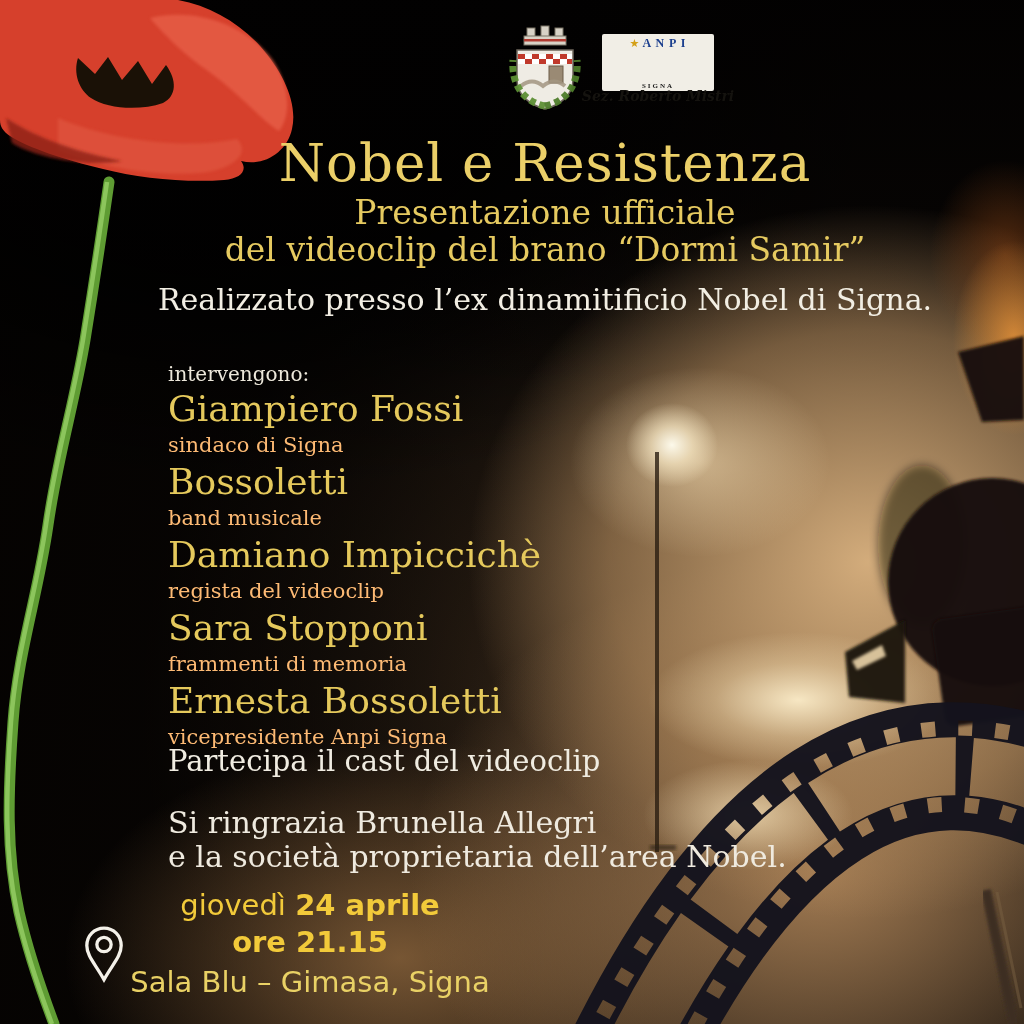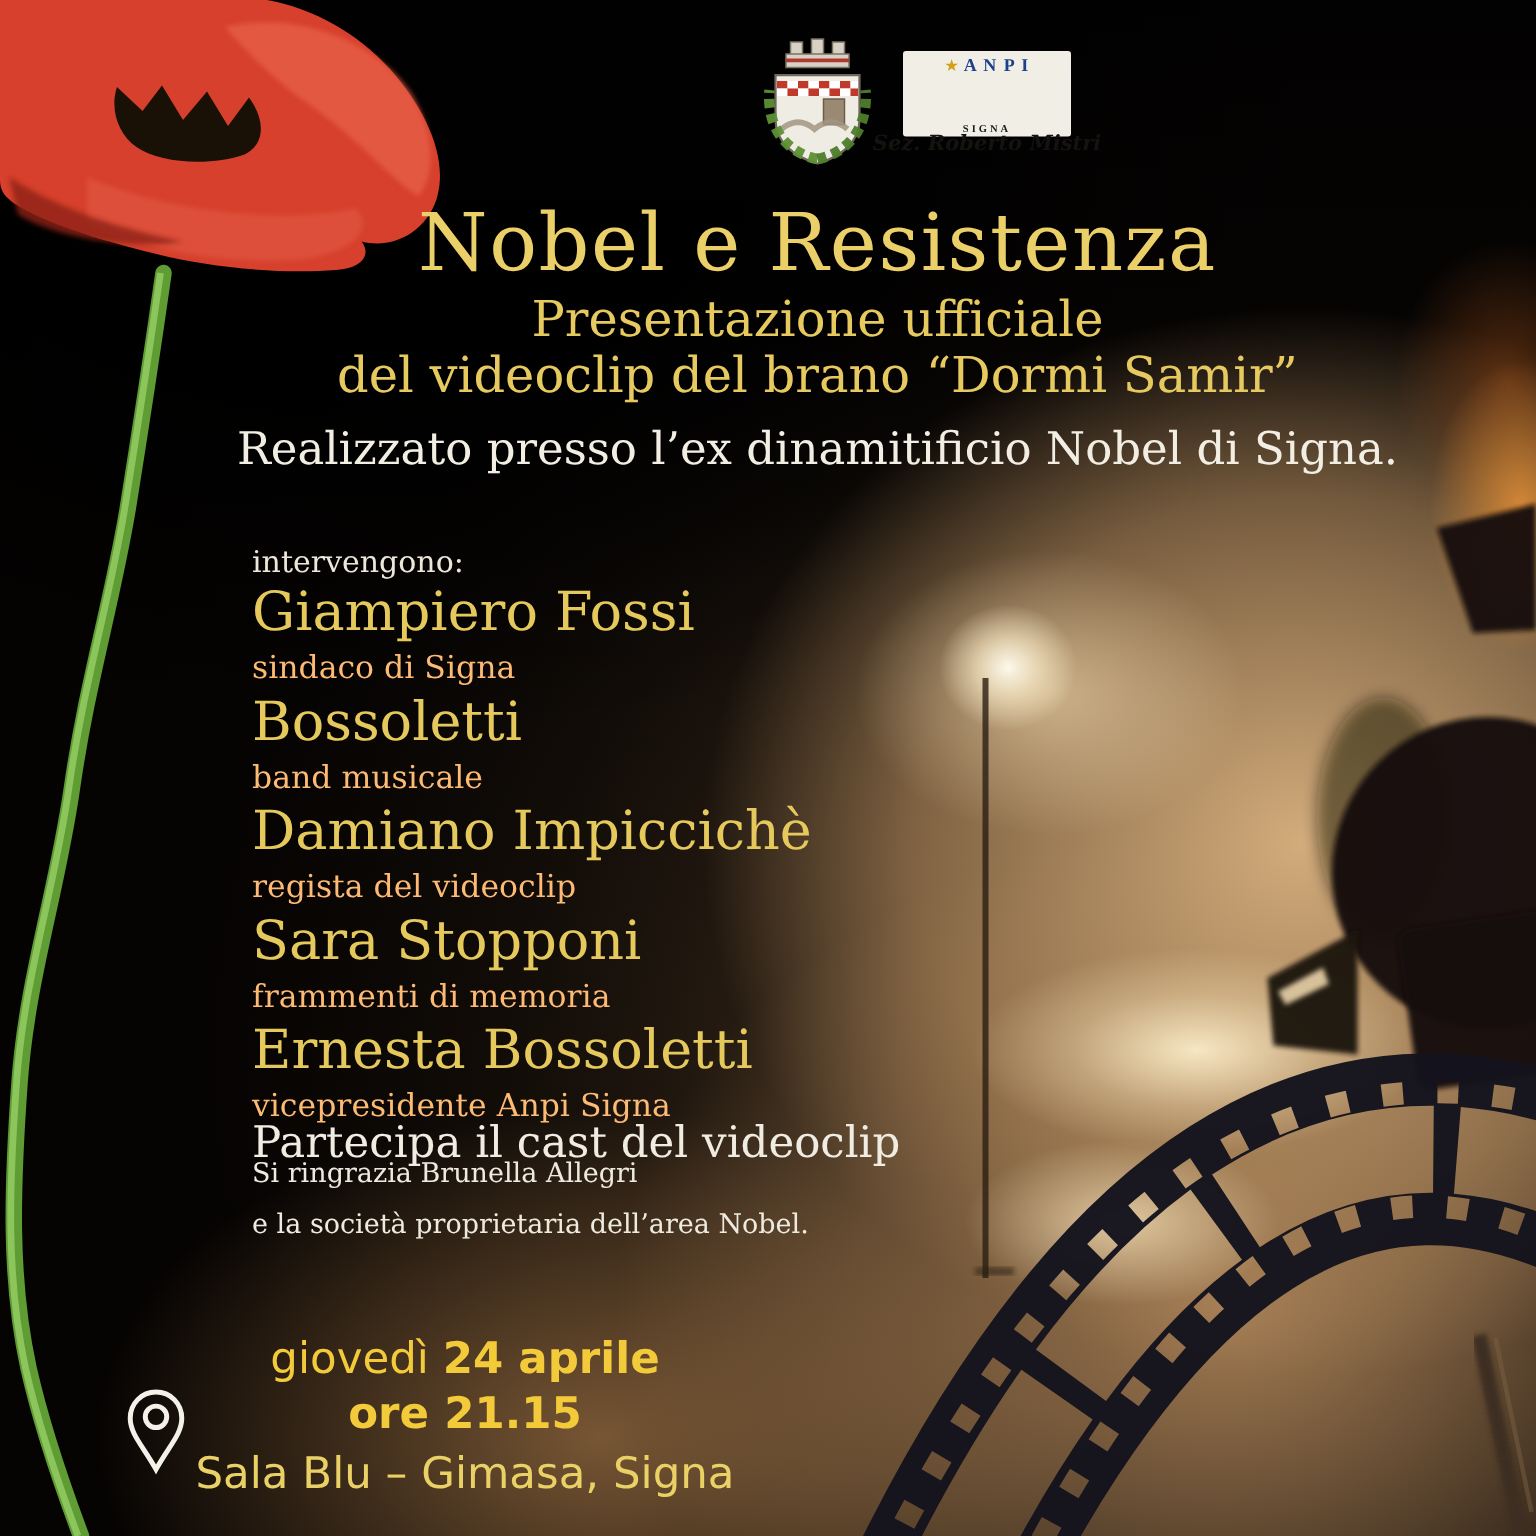--- a/index.html
+++ b/index.html
@@ -44,21 +44,21 @@
   
   .title-block{position:absolute;left:45px;top:132px;width:1000px;text-align:center;z-index:2;}
   .title{font-size:53px;line-height:62px;color:#ebcf68;letter-spacing:1px;}
   .sub{font-size:33px;line-height:37px;color:#e6ca60;}
   .desc{font-size:30px;line-height:36px;color:#f2eee3;margin-top:14px;}
   .speakers{position:absolute;left:168px;top:342px;z-index:2;margin-top:18px;}
   .intro{font-size:20px;line-height:28px;color:#ece7da;}
   .speaker-name{font-size:36px;line-height:42px;color:#e5c95c;}
   .speaker-role{font-size:21px;line-height:31px;color:#fdba74;}
   .partecipa{position:absolute;left:168px;top:744px;font-size:29px;line-height:34px;color:#f0ece1;z-index:2;}
-  .thanks{position:absolute;left:168px;top:766px;font-size:18px;line-height:34px;color:#efeadf;z-index:2;}
+  .thanks{position:absolute;left:168px;top:806px;font-size:30px;line-height:34px;color:#efeadf;z-index:2;}
   .when{position:absolute;left:60px;top:886px;width:500px;text-align:center;z-index:2;
         font-family:"DejaVu Sans",sans-serif;color:#f2ca3a;}
   .when-line1{font-size:29px;line-height:38px;}
   .when-line1 .bold{font-weight:bold;}
   .when-line2{font-size:29px;line-height:37px;font-weight:bold;}
   .when-venue{font-size:29px;line-height:42px;color:#e9d165;}
   .pin{position:absolute;left:82px;top:924px;z-index:2;}
 </style>
 </head>
 <body>

